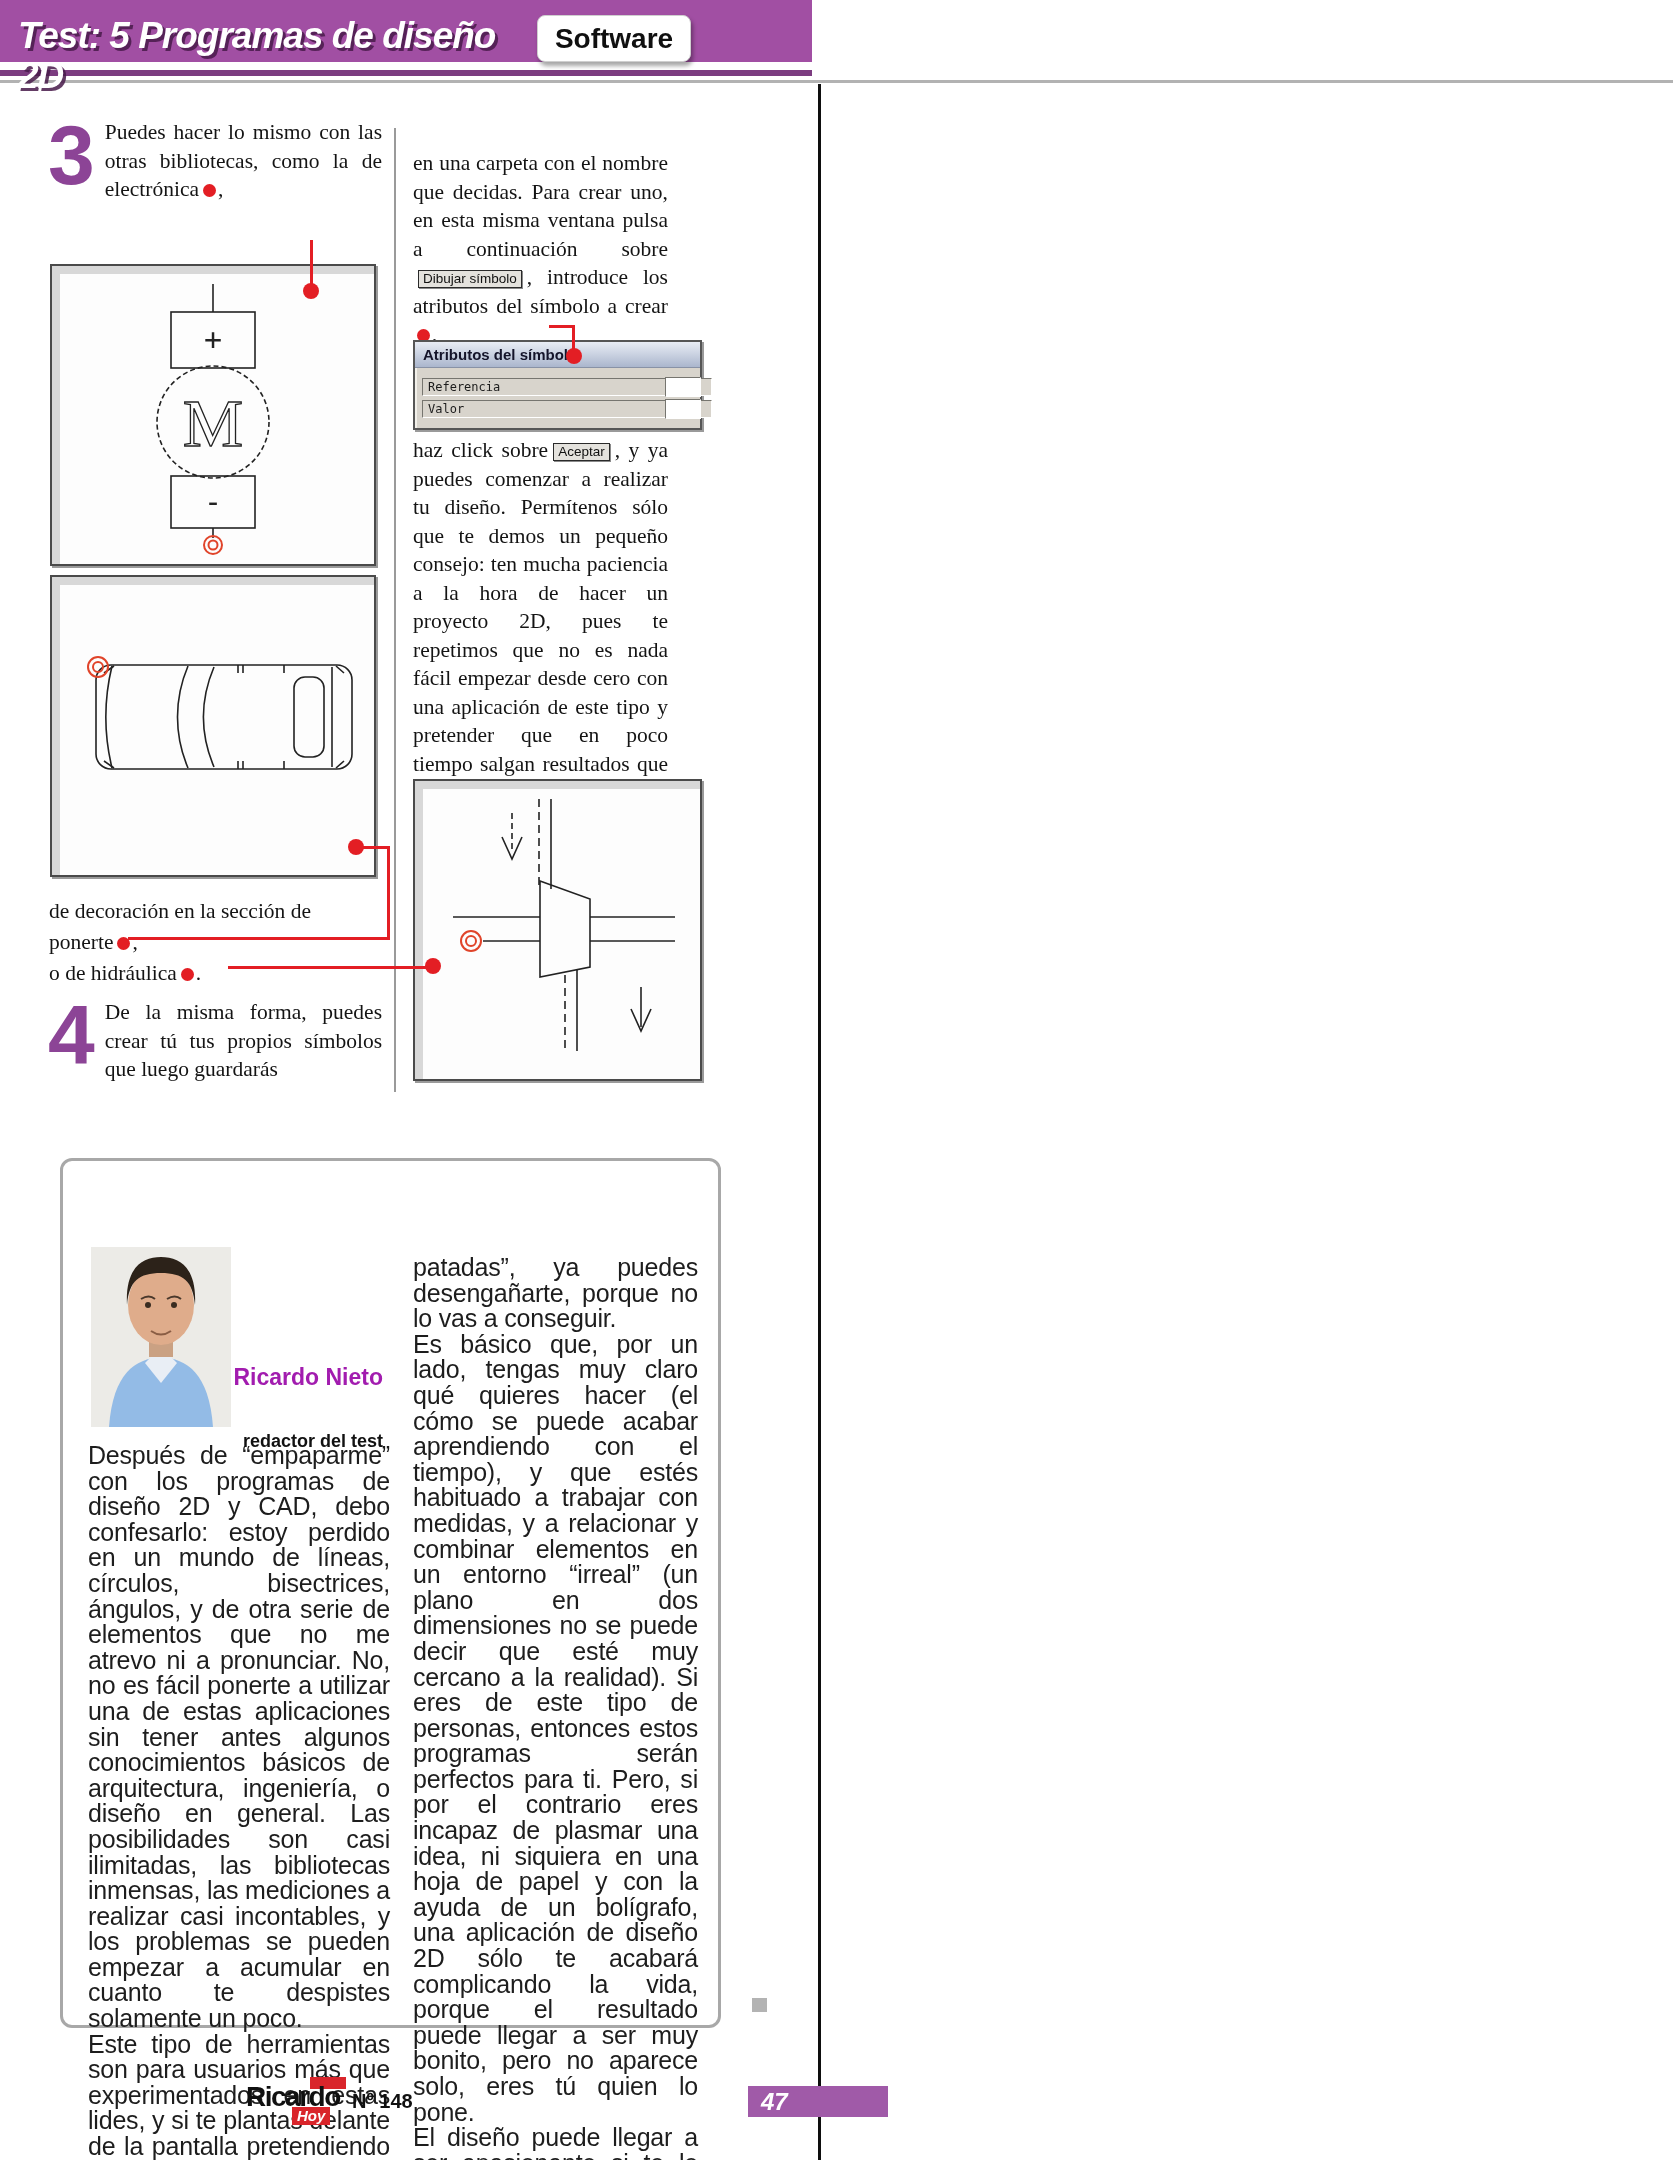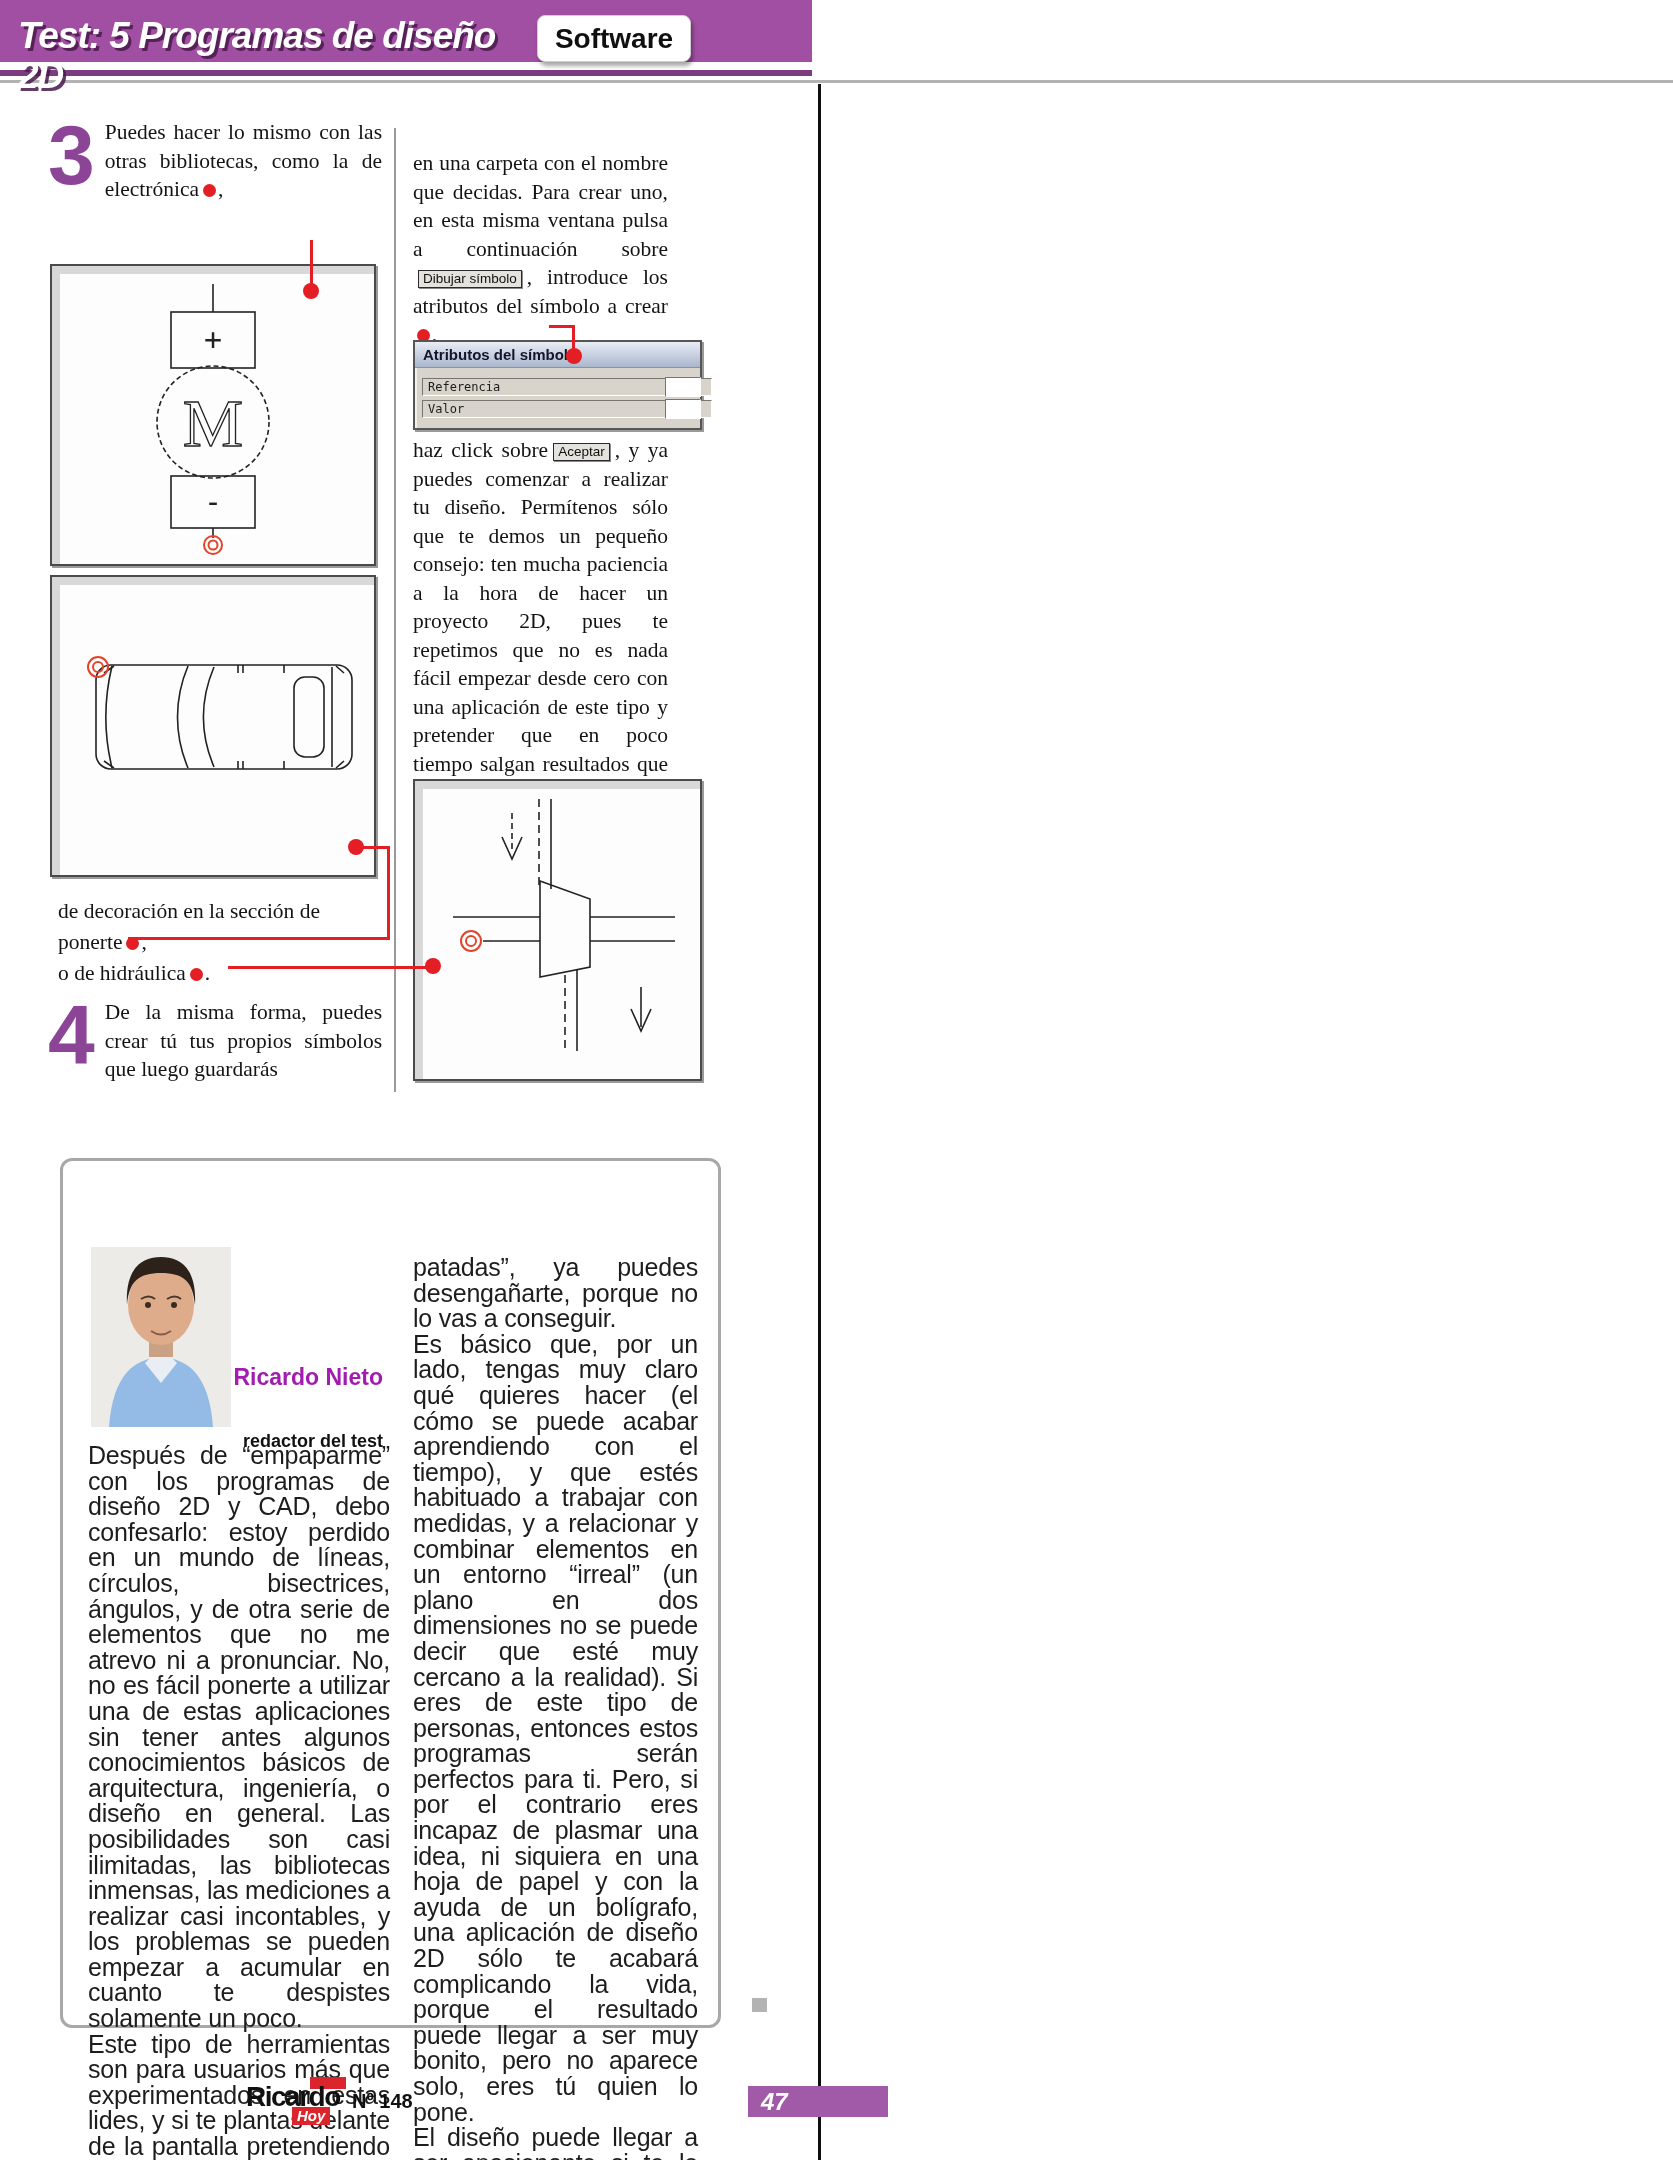--- a/index.html
+++ b/index.html
@@ -124,21 +124,21 @@
         <line x1="272" y1="82" x2="272" y2="182"></line>
         <path d="M44,88 l10,-7 M44,176 l10,7 M284,88 l-8,-7 M284,176 l-8,7"></path>
       </g>
       <g stroke="#E0442A" fill="none" stroke-width="2">
         <circle cx="38" cy="82" r="10"></circle>
           <circle cx="38" cy="82" r="5"></circle>
       </g>
     </svg>
   </div>
 
-  <div class="abs" style="left:58px;top:896px;width:340px;">
+  <div class="abs" style="left:49px;top:896px;width:340px;">
     <span class="caption-line">de decoración en la sección de</span>
     <span class="caption-line"><span>ponerte</span><span class="bullet"></span><span>,</span></span>
     <span class="caption-line"><span>o de hidráulica</span><span class="bullet"></span><span>.</span></span>
   </div>
 
   <div class="abs serif-par" style="left:48px;top:998px;width:334px;">
     <span class="dropcap">4</span><span>De la misma forma, puedes crear tú tus propios símbolos que luego guardarás</span>
   </div>
 
   <div class="abs serif-par" style="left:413px;top:149px;width:255px;">

